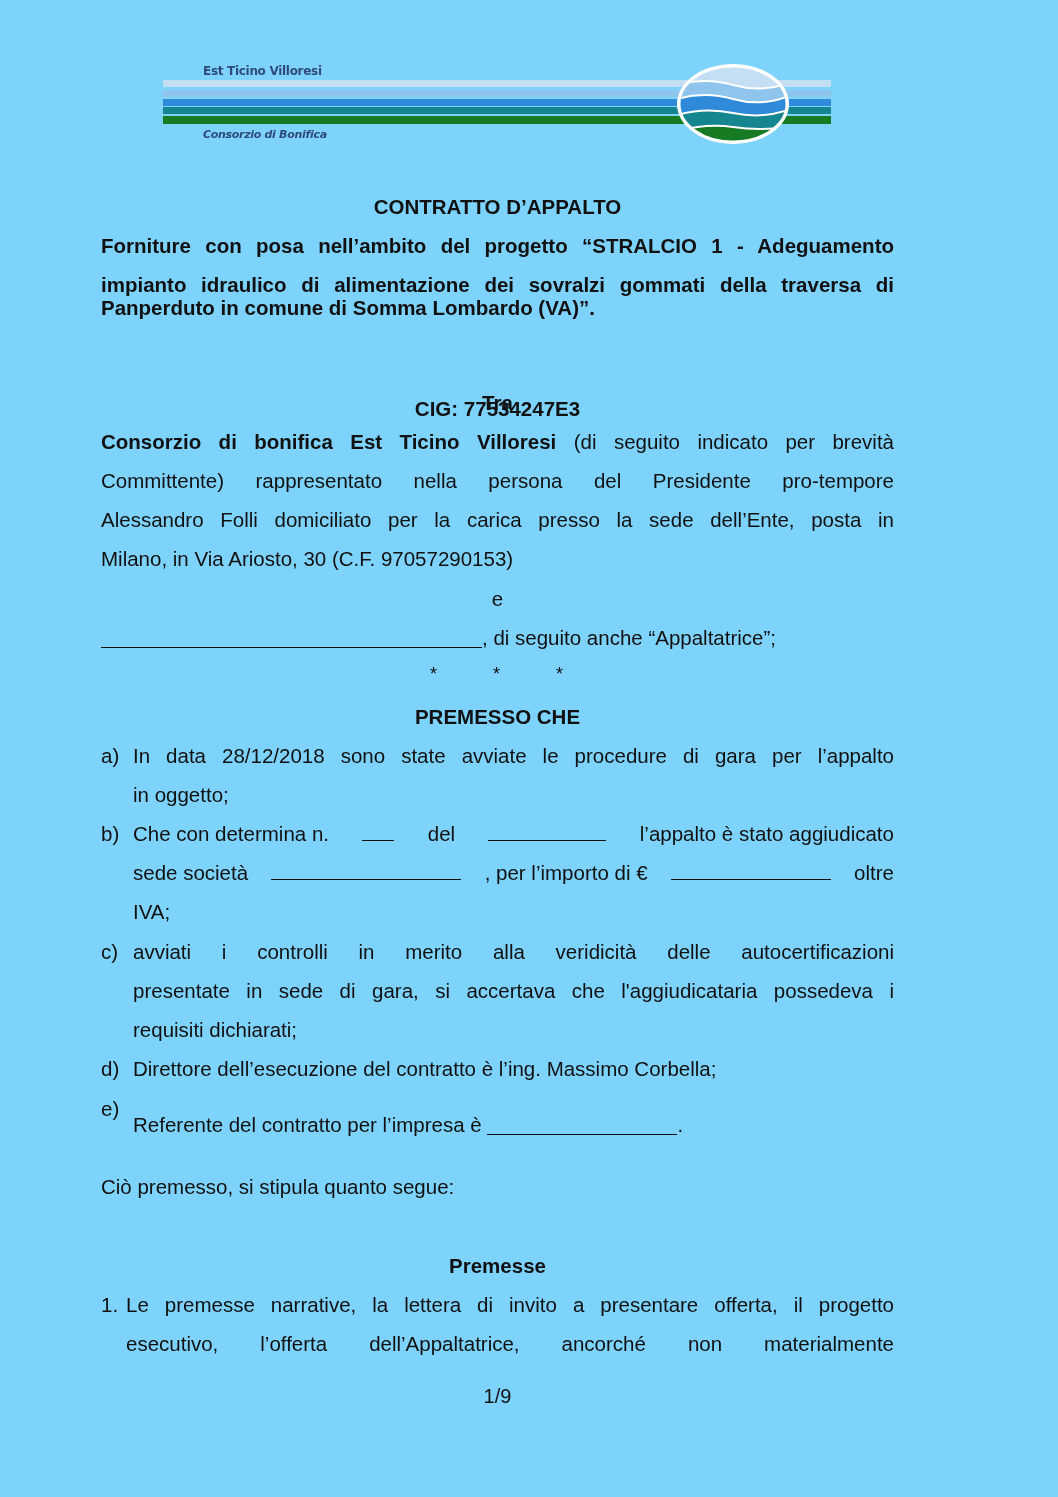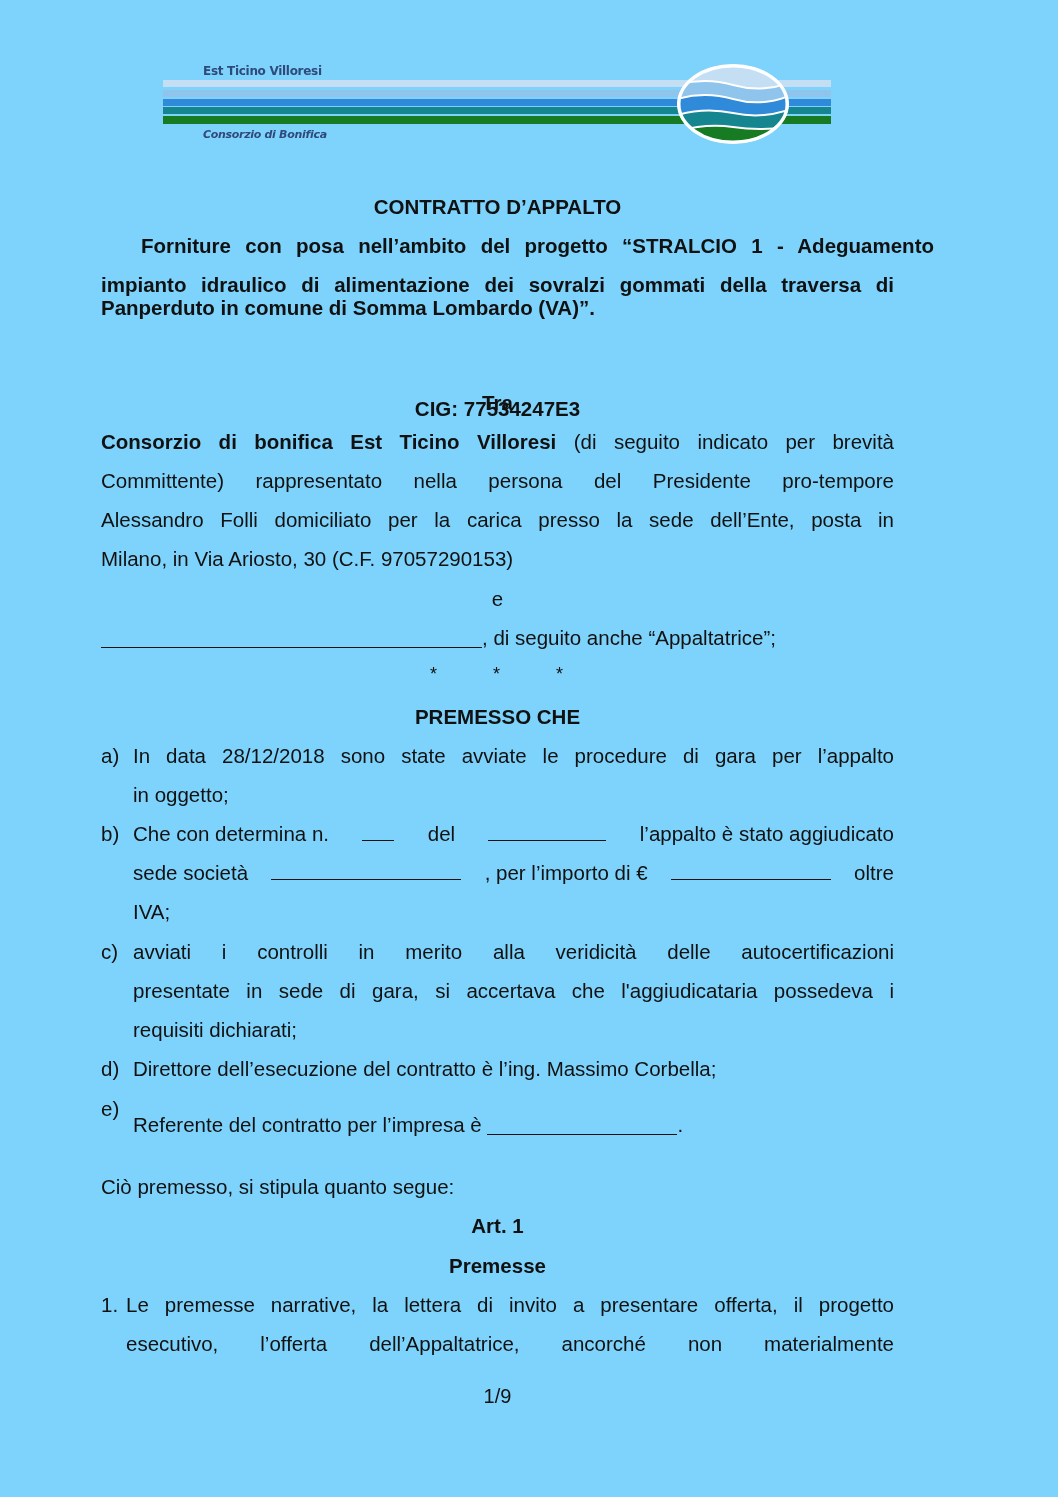--- a/index.html
+++ b/index.html
@@ -63,21 +63,21 @@
         <path d="M0 50 Q28 42 56 48 T112 45 L112 80 L0 80 Z" fill="#ffffff"></path>
         <path d="M0 52 Q28 44 56 50 T112 47 L112 80 L0 80 Z" fill="#15868f"></path>
         <path d="M0 66 Q30 58 56 62 T112 62 L112 80 L0 80 Z" fill="#ffffff"></path>
         <path d="M0 68 Q30 60 56 64 T112 64 L112 80 L0 80 Z" fill="#167b22"></path>
       </g>
       <ellipse cx="56" cy="40" rx="54" ry="38" fill="none" stroke="#ffffff" stroke-width="3"></ellipse>
     </svg>
   </div>
 
   <div class="line center bold" style="top:195px;">CONTRATTO D’APPALTO</div>
-  <div class="line just bold" style="top:234px;margin-left:40px;">Forniture con posa nell’ambito del progetto “STRALCIO 1 - Adeguamento</div>
+  <div class="line just bold" style="top:234px;">Forniture con posa nell’ambito del progetto “STRALCIO 1 - Adeguamento</div>
   <div class="line just bold" style="top:273px;">impianto idraulico di alimentazione dei sovralzi gommati della traversa di</div>
   <div class="line left bold" style="top:296px;">Panperduto in comune di Somma Lombardo (VA)”.</div>
   <div class="line center bold" style="top:368px;margin-top:29px;">CIG: 77534247E3</div>
   <div class="line center bold" style="top:391px;">Tra</div>
 
   <div class="line just" style="top:430px;"><span class="bold">Consorzio di bonifica Est Ticino Villoresi</span> <span>(di seguito indicato per brevità</span></div>
   <div class="line just" style="top:469px;">Committente) rappresentato nella persona del Presidente pro-tempore</div>
   <div class="line just" style="top:508px;">Alessandro Folli domiciliato per la carica presso la sede dell’Ente, posta in</div>
   <div class="line left" style="top:547px;">Milano, in Via Ariosto, 30 (C.F. 97057290153)</div>
 
@@ -117,20 +117,19 @@
   <div class="line indent" style="top:1018px;">requisiti dichiarati;</div>
 
   <span class="label" style="top:1057px;">d)</span>
   <div class="line indent" style="top:1057px;">Direttore dell’esecuzione del contratto è l’ing. Massimo Corbella;</div>
 
   <span class="label" style="top:1097px;">e)</span>
   <div class="line indent" style="top:1097px;margin-top:16px;"><span>Referente del contratto per l’impresa è</span> <span class="blank" style="width:190px;"></span><span>.</span></div>
 
   <div class="line left" style="top:1175px;">Ciò premesso, si stipula quanto segue:</div>
 
-  <div class="line center bold" style="top:1214px;">Art. 1</div>
   <div class="line center bold" style="top:1254px;">Premesse</div>
   <span class="label" style="top:1293px;">1.</span>
   <div class="line just indent-n" style="top:1293px;">Le premesse narrative, la lettera di invito a presentare offerta, il progetto</div>
   <div class="line just indent-n" style="top:1332px;">esecutivo, l’offerta dell’Appaltatrice, ancorché non materialmente</div>
 
   <div class="footer">1/9</div>
 </div>
 
 </body></html>

